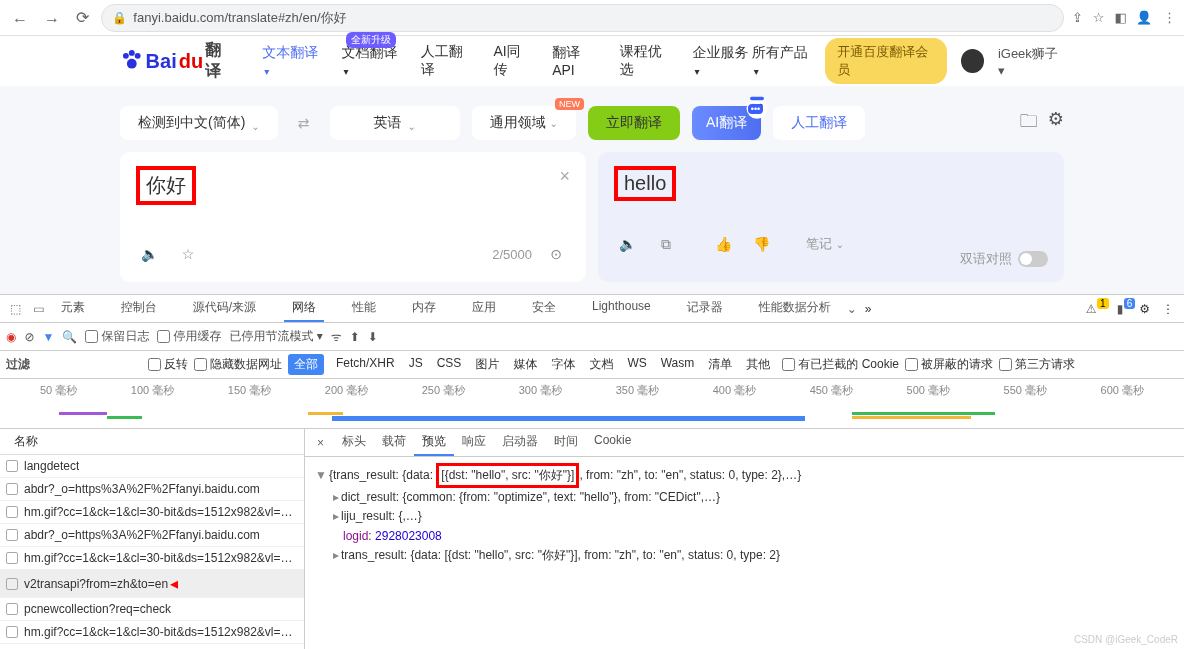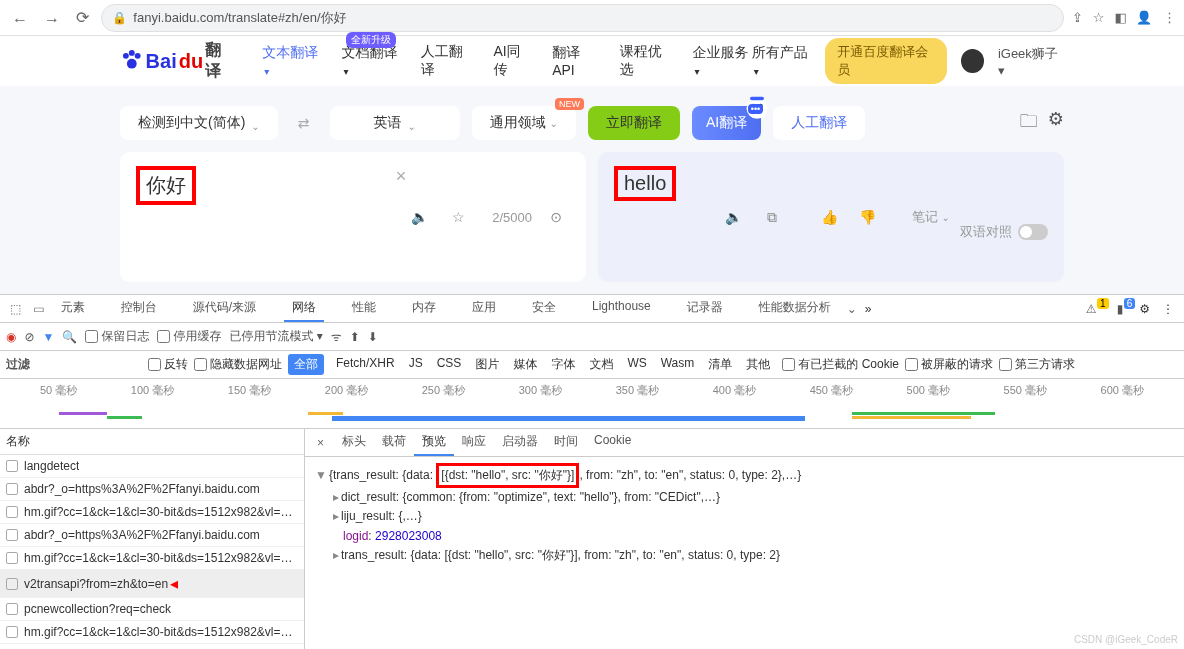--- a/index.html
+++ b/index.html
@@ -34,21 +34,21 @@
 .domain-box { background:#fff; border-radius:8px; padding:8px 18px; font-size:14px; position:relative; }
 .new-badge { position:absolute; top:-8px; right:-8px; background:#ff7a59; color:#fff; font-size:9px; padding:1px 4px; border-radius:4px; }
 .btn-trans { background:#84cc16; border-radius:8px; padding:8px 18px; font-size:14px; color:#333; }
 .btn-ai { background:linear-gradient(90deg,#6b8cff,#4e6ef2); color:#fff; border-radius:8px; padding:8px 14px; font-size:14px; display:flex; align-items:center; gap:4px; position:relative; }
 .ai-char { position:absolute; right:-10px; top:-14px; width:28px; height:28px; }
 .ai-dots { position:absolute; right:-2px; top:-2px; background:#3b5eff; color:#fff; font-size:9px; padding:0 3px; border-radius:4px; }
 .btn-human { background:#fff; border-radius:8px; padding:8px 18px; font-size:14px; color:#4e6ef2; }
 .tool-icons { margin-left:auto; display:flex; gap:10px; font-size:18px; color:#555; }
 
 .trans-boxes { display:flex; gap:12px; }
-.trans-box { flex:1; background:#fff; border-radius:10px; padding:14px 16px; min-height:130px; display:flex; flex-direction:row; }
+.trans-box { flex:1; background:#fff; border-radius:10px; padding:14px 16px; min-height:130px; display:flex; flex-direction:column; }
 .trans-box.right { background:#edf0fa; }
 .trans-text { font-size:20px; color:#333; flex:1; }
 .hl-box { border:4px solid red; display:inline-block; padding:2px 6px; }
 .box-footer { display:flex; align-items:center; gap:10px; color:#999; font-size:13px; }
 .box-footer .spacer { flex:1; }
 .clear-x { color:#aaa; font-size:18px; cursor:pointer; }
 .icon-btn { width:28px; height:28px; border:none; background:transparent; display:flex; align-items:center; justify-content:center; color:#888; font-size:14px; }
 .compare-switch { margin-left:auto; display:flex; align-items:center; gap:6px; color:#999; font-size:13px;margin-top:30px; }
 .switch-track { width:30px; height:16px; border-radius:8px; background:#ccc; position:relative; }
 .switch-thumb { width:12px; height:12px; border-radius:50%; background:#fff; position:absolute; top:2px; left:2px; }
@@ -68,21 +68,21 @@
 .chip { padding:2px 6px; border-radius:3px; cursor:pointer; }
 .chip.active { background:#4285f4; color:#fff; }
 
 .dt-timeline { height:50px; border-bottom:1px solid #ccc; position:relative; padding-top:4px; }
 .tl-ruler { display:flex; justify-content:space-between; padding:0 40px; font-size:11px; color:#888; }
 .tl-bars { position:relative; height:22px; margin-top:4px; }
 .tl-bar { position:absolute; height:3px; top:10px; }
 
 .dt-split { display:flex; height:220px; }
 .req-list { width:305px; border-right:1px solid #ccc; overflow-y:auto; }
-.req-head { padding:4px 6px; border-bottom:1px solid #ddd; font-family:Liberation Serif, serif; }
+.req-head { padding:4px 14px; border-bottom:1px solid #ddd; font-family:Liberation Serif, serif; }
 .req-row { padding:4px 6px; display:flex; gap:6px; align-items:center; border-bottom:1px solid #f0f0f0; white-space:nowrap; overflow:hidden; text-overflow:ellipsis; }
 .req-row.sel { background:#eee; }
 .req-ico { width:12px; height:12px; border:1px solid #aaa; border-radius:2px; flex:none; }
 .req-txt { overflow:hidden; text-overflow:ellipsis; }
 .arrow-annot { color:red; font-size:16px; position:relative; left:-4px; }
 
 .detail-panel { flex:1; display:flex; flex-direction:column; }
 .detail-tabs { display:flex; align-items:center; height:28px; border-bottom:1px solid #ccc; padding:0 4px; gap:2px; font-family:-apple-system,sans-serif; font-size:12px; }
 .detail-tabs .dt-tab { padding:4px 8px; }
 .detail-close { padding:0 8px; color:#666; cursor:pointer; }

